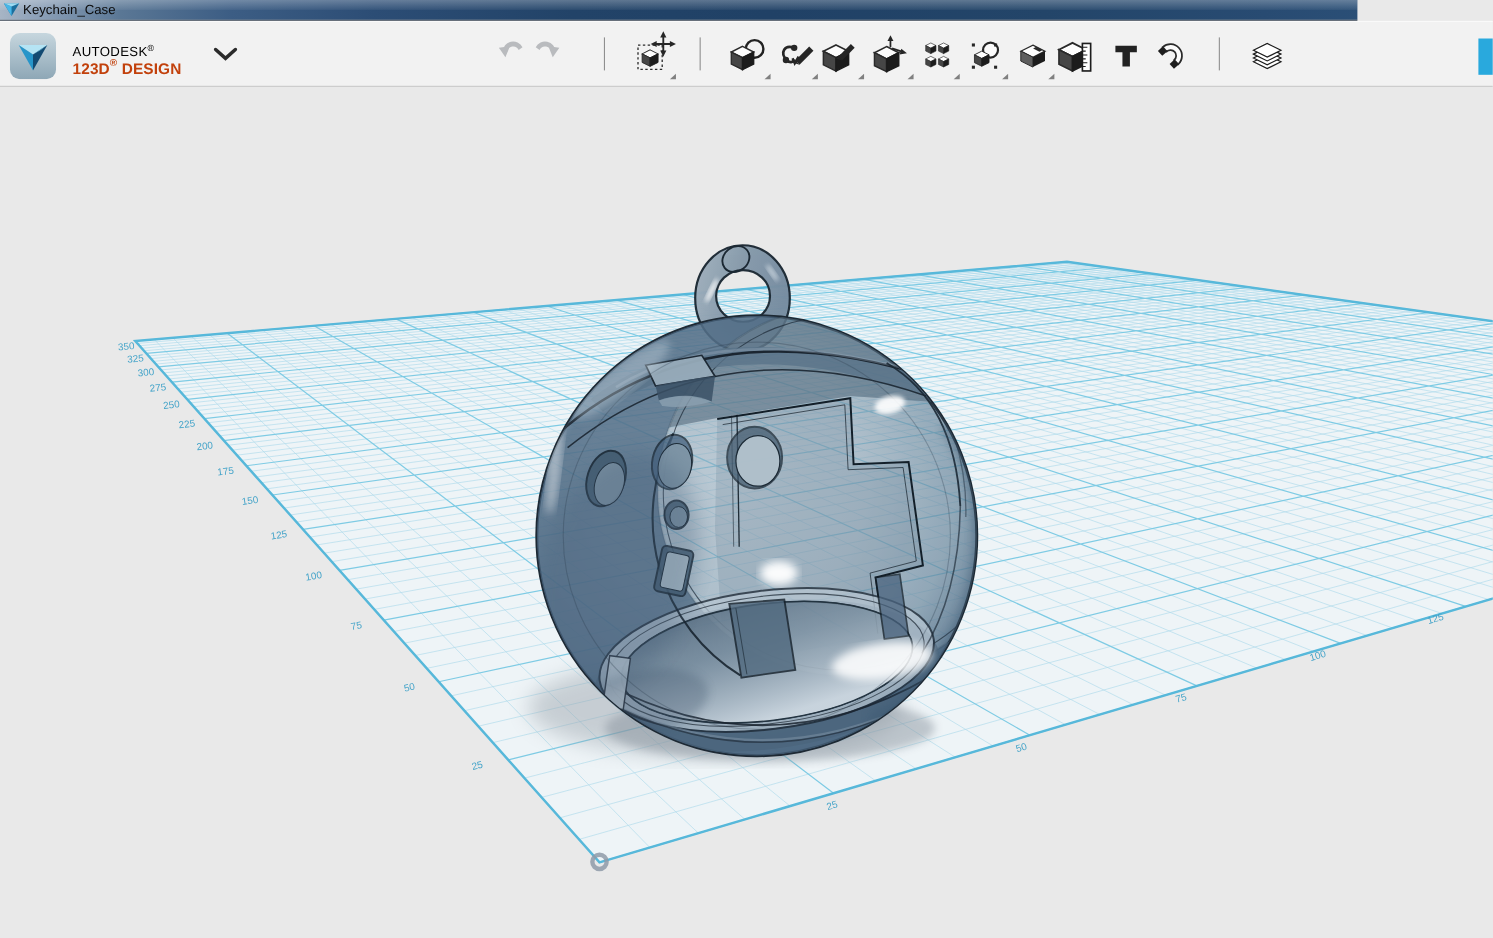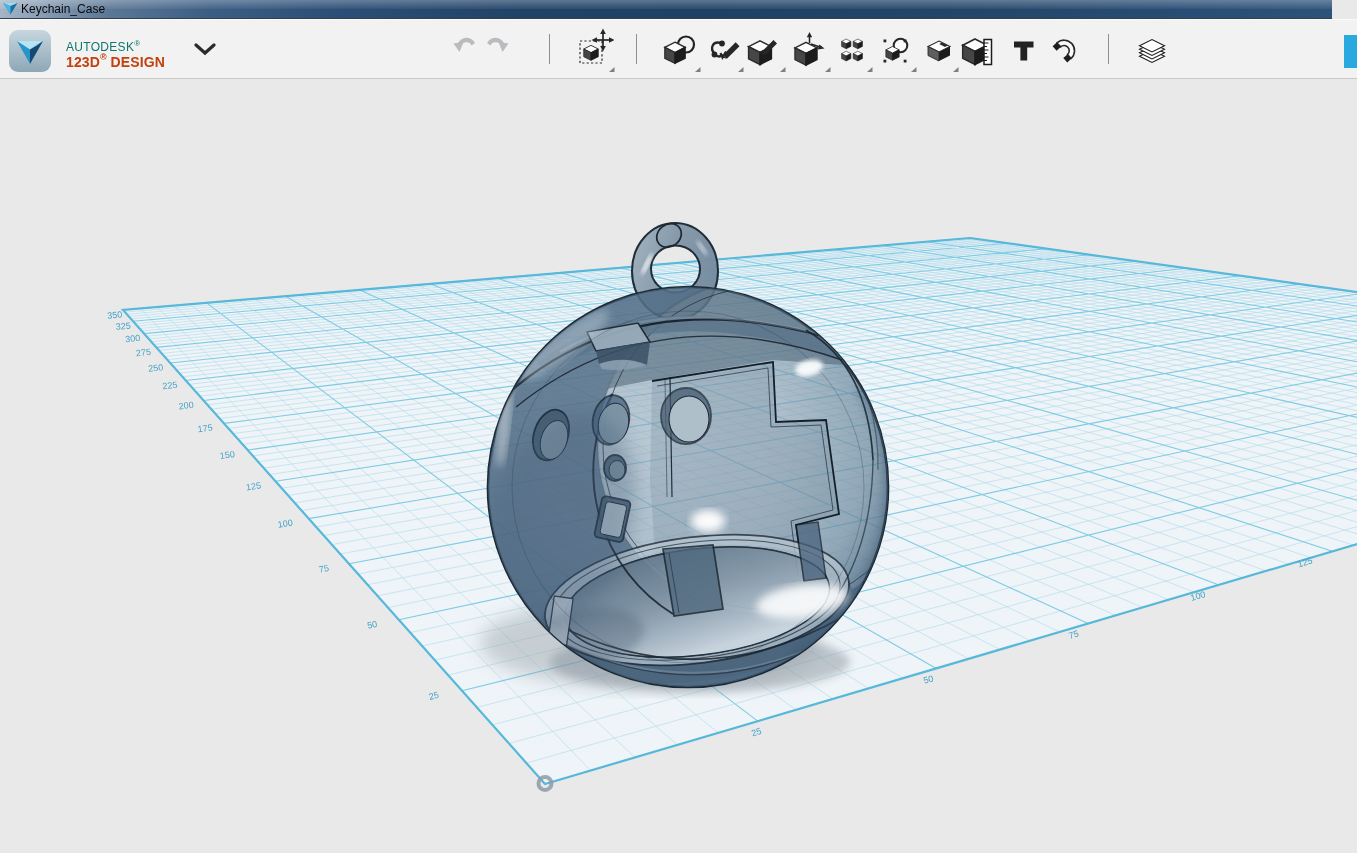--- a/index.html
+++ b/index.html
@@ -1,28 +1,28 @@
 <!DOCTYPE html>
 <html><head>
 <meta charset="utf-8">
 <style>
 html,body{margin:0;padding:0;width:1357px;height:853px;overflow:hidden;
  font-family:"Liberation Sans",sans-serif;background:#e9e9e9;}
-#titlebar{position:absolute;left:0;top:0;width:1332px;height:18px;
+#titlebar{position:absolute;left:0;top:0;width:1234px;height:18px;
  background:linear-gradient(to right,#a7b5c5 0,#8fa3ba 30px,#5a7795 110px,#3c5d84 210px,#2c4d75 340px,#224368 520px,#204166 700px,#234569 950px,#284b72 1150px,#2e547c 1357px);
  border-bottom:1px solid #32404f;}
 #titlebar .shine{position:absolute;left:0;top:0;width:100%;height:9px;
  background:linear-gradient(to bottom,rgba(255,255,255,0.28),rgba(255,255,255,0.05));}
 #titletext{position:absolute;left:21px;top:1px;font-size:12px;color:#0a0a0a;line-height:16px;}
 #toolbar{position:absolute;left:0;top:19px;width:1357px;height:58px;background:#f2f2f2;
  border-top:1px solid #fafafa;border-bottom:1px solid #c9c9c9;}
 .sep{position:absolute;top:14px;height:30px;width:1px;background:#8f8f8f;}
 #bluebtn{position:absolute;left:1344px;top:15px;width:13px;height:33px;background:#29a9dd;}
 #viewport{position:absolute;left:0;top:79px;width:1357px;height:774px;}
-.at1{color:#0f766e;font-size:12px;letter-spacing:0.3px;}
+.at1{color:#000000;font-size:12px;letter-spacing:0.3px;}
 .at2{color:#c2410c;font-size:14px;font-weight:bold;letter-spacing:0.1px;}
 </style>
 </head>
 <body>
 <div id="titlebar">
     <div class="shine"></div>
 <svg width="15" height="14" style="position:absolute;left:3px;top:2px" viewBox="0 0 15 14">
  <polygon points="0.5,1 14.5,1 7.5,12.5" fill="#1b6f9e"></polygon>
  <polygon points="0.5,1 7.5,4 7.5,12.5" fill="#45b6e8"></polygon>
  <polygon points="0.5,1 14.5,1 7.5,4" fill="#9fdcf2"></polygon>

